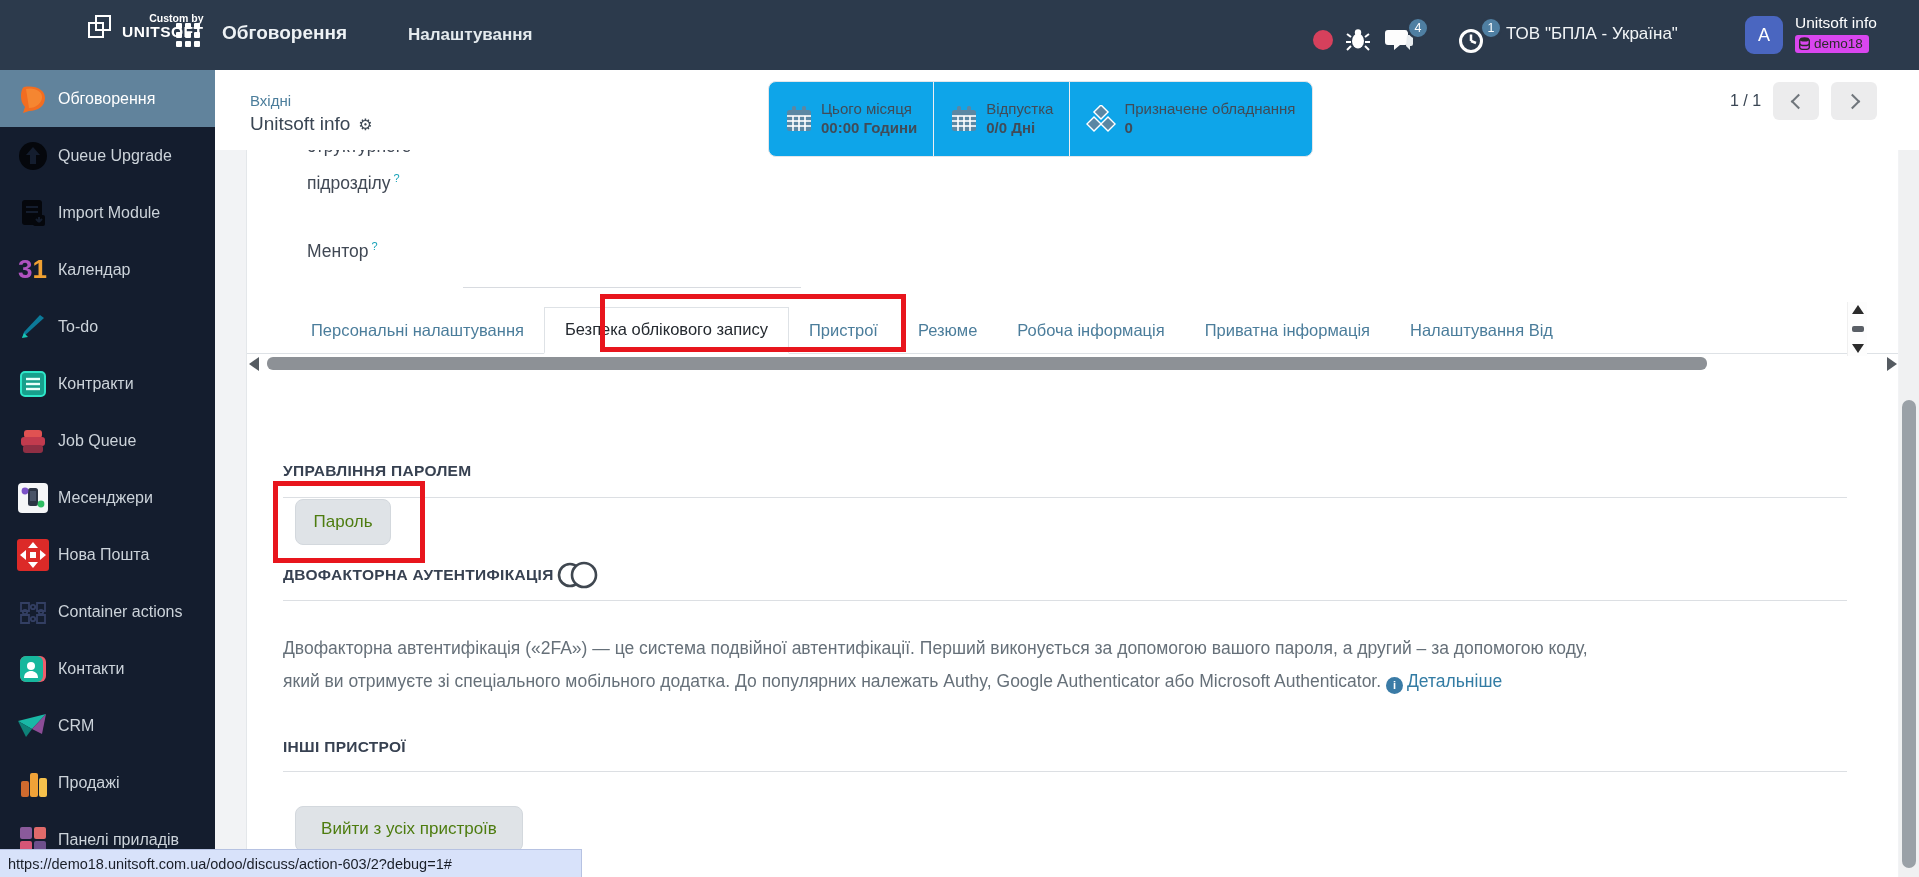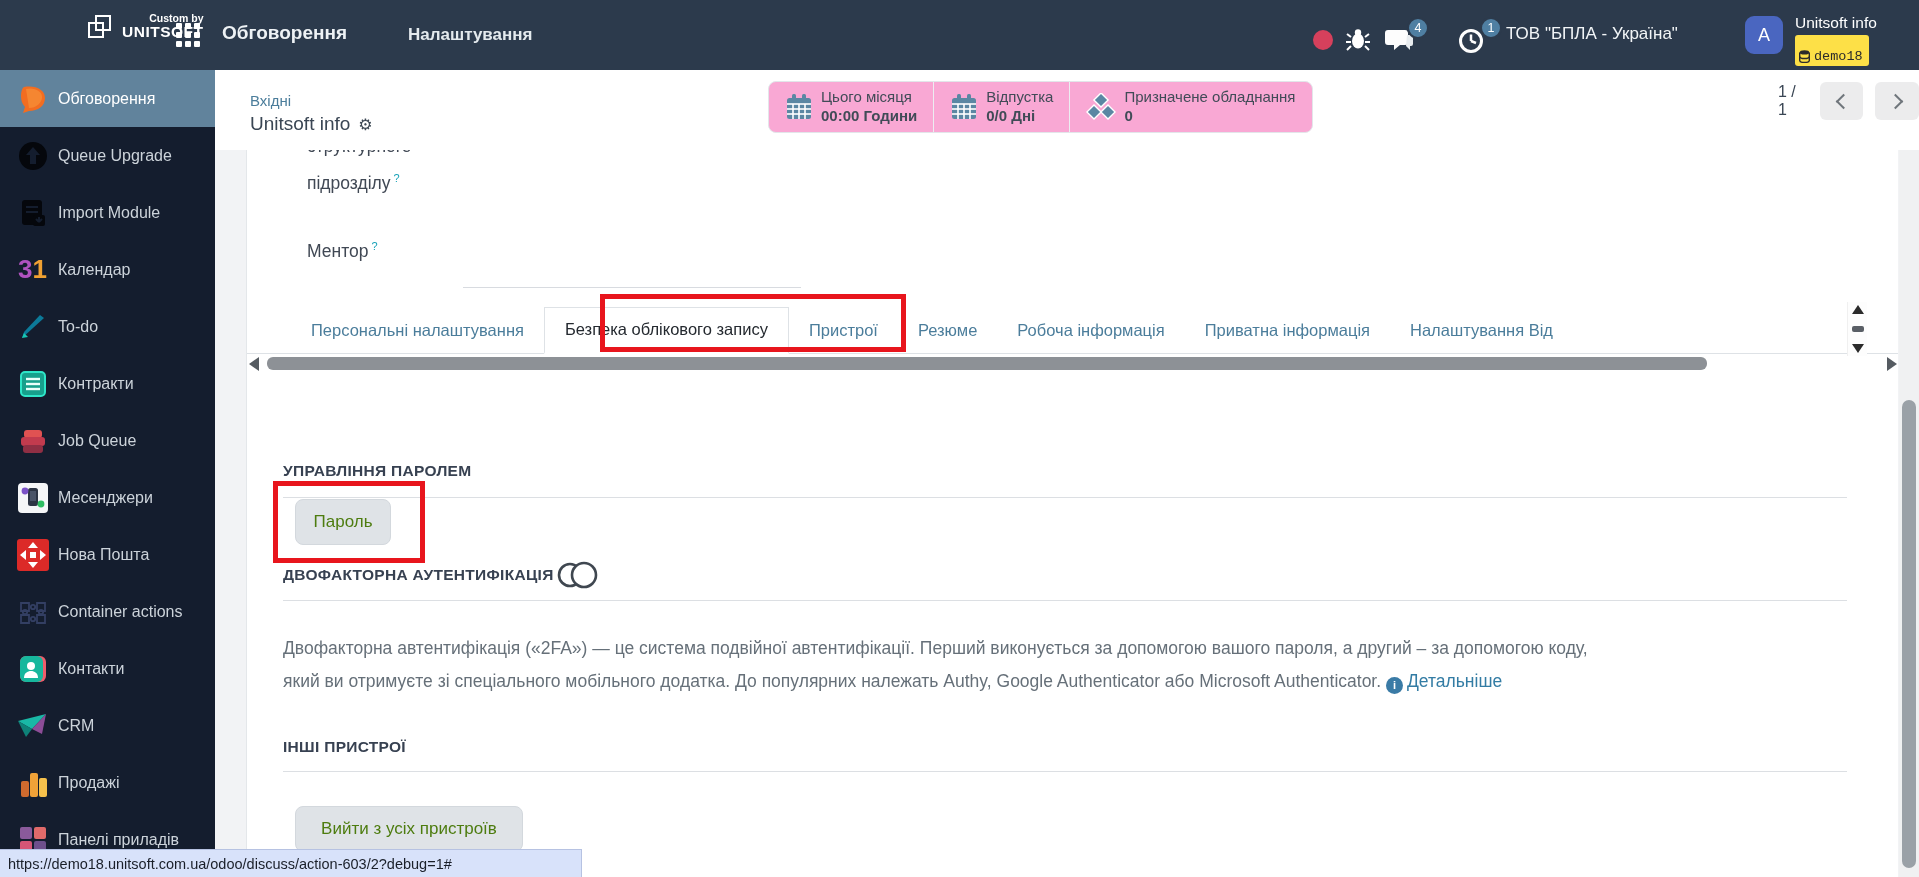--- a/index.html
+++ b/index.html
@@ -26,44 +26,44 @@
   #record-dot { left:1313px; top:30px; width:20px; height:20px; border-radius:50%; background:#d6405c; }
   .nav-icn { top:26px; }
   .badge { position:absolute; width:22px; height:22px; border-radius:50%; background:#4f7fa2;
            color:#fff; font-size:12.5px; display:flex; align-items:center; justify-content:center;
            border:2px solid #2c3a4c; }
   #company { left:1506px; top:24px; font-size:17px; color:#f2f5f7; white-space:nowrap; }
   #avatar { left:1745px; top:16px; width:38px; height:38px; border-radius:9px; background:#4a66c0;
             color:#fff; font-size:18px; display:flex; align-items:center; justify-content:center; }
   #usercol { left:1795px; top:14px; display:flex; flex-direction:column; gap:3px; }
   #username { font-size:15.5px; color:#fff; white-space:nowrap; }
-  #dbbadge { display:inline-flex; align-items:center; gap:4px; background:#fde047; border-radius:3px;
-             padding:14px 6px 2px 4px; font-size:13.5px; color:#2b2b2b; width:fit-content;font-family:Liberation Mono, monospace; }
+  #dbbadge { display:inline-flex; align-items:center; gap:4px; background:#d946ef; border-radius:3px;
+             padding:1px 6px 2px 4px; font-size:13.5px; color:#2b2b2b; width:fit-content; }
 
   
   #sidebar { left:0; top:70px; width:215px; height:807px; background:#141d2e; z-index:20; }
   .sb-item { display:flex; align-items:center; height:57px; padding-left:16px; gap:9px;
              color:#ccd3da; font-size:16px; cursor:pointer; white-space:nowrap; }
   .sb-item.active { background:#61839c; color:#fff; }
   .icn32 { width:33px; height:33px; flex:0 0 33px; display:flex; align-items:center; justify-content:center; }
 
   
   #ctrlbar { left:215px; top:70px; width:1704px; height:80px; background:#fff; z-index:10; }
   #bc-parent { left:35px; top:22px; font-size:15px; color:#4b7d9b; }
   #bc-current-row { left:35px; top:43px; display:flex; align-items:center; gap:8px; }
   #bc-current { font-size:19px; color:#3a4654; }
   #bc-gear { font-size:16px; color:#3f4a56; }
-  #statbox { left:553px; top:11px; height:52px; display:flex; align-items:stretch;
-             border:1px solid #e3e6ea; border-radius:8px; background:#f9a8d4; }
+  #statbox { left:553px; top:11px; height:76px; display:flex; align-items:stretch;
+             border:1px solid #e3e6ea; border-radius:8px; background:#0ea5e9; }
   .stat { display:flex; align-items:center; gap:8px; padding:0 16px; border-right:1px solid #eceef1; }
   .stat:last-child { border-right:none; }
   .stat-col { display:flex; flex-direction:column; line-height:1.25; }
   .stat-label { font-size:15px; color:#414b57; }
   .stat-value { font-size:15px; font-weight:bold; color:#414b57; }
-  #pager { left:1515px; top:12px; display:flex; align-items:center; gap:12px;margin-left:48px; }
+  #pager { left:1515px; top:12px; display:flex; align-items:center; gap:12px; }
   #pager-text { font-size:16px; color:#3a4654; }
   .pager-btn { width:46px; height:38px; background:#ececed; border-radius:6px; display:flex;
                align-items:center; justify-content:center; cursor:pointer; }
   .chev { width:11px; height:11px; border-left:2px solid #70767c; border-bottom:2px solid #70767c; }
   .chev.left { transform:rotate(45deg); margin-left:4px; }
   .chev.right { transform:rotate(-135deg); margin-right:4px; }
 
   
   #content { left:215px; top:150px; width:1704px; height:727px; background:#f2f3f5; }
   #sheet { position:absolute; left:31px; top:0; width:1652px; height:727px; background:#fff;

